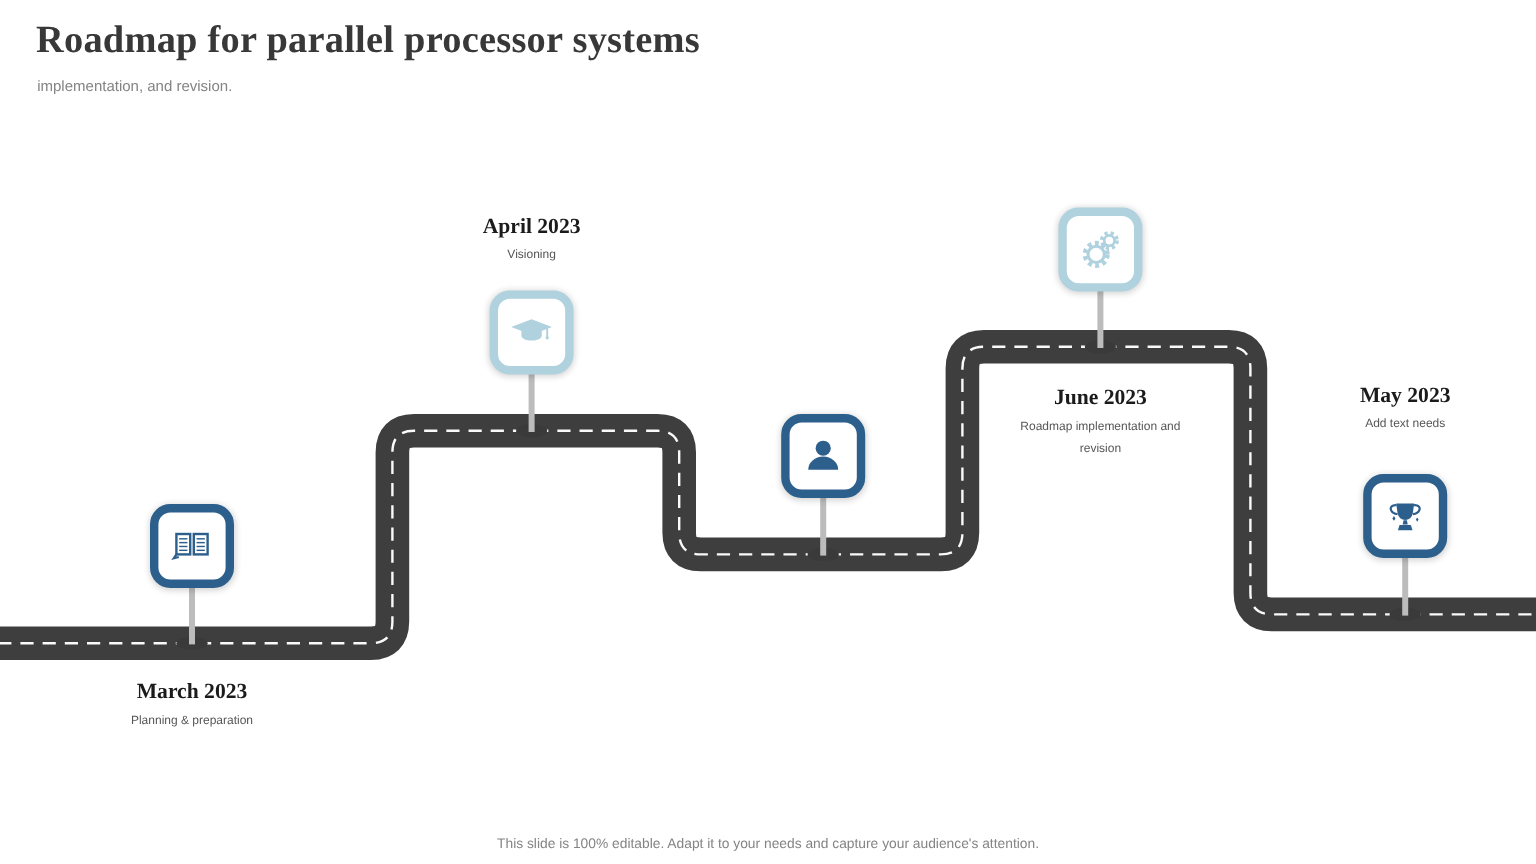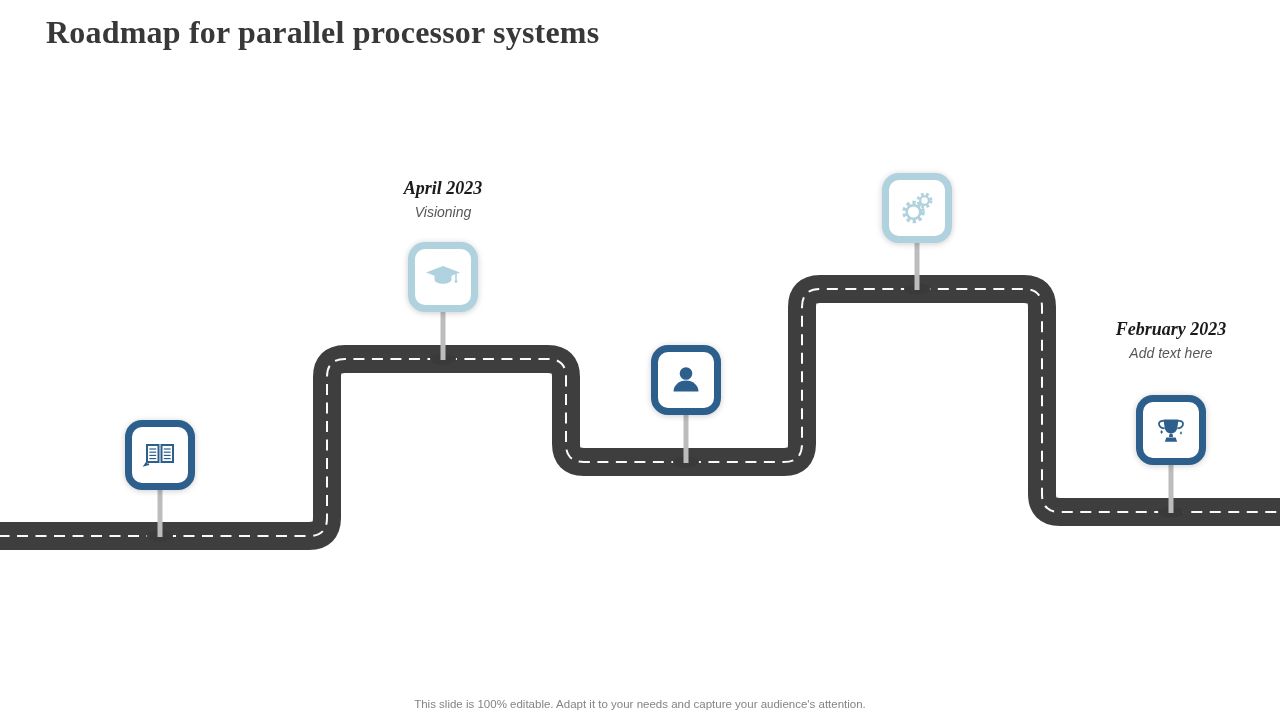--- a/index.html
+++ b/index.html
@@ -1,57 +1,58 @@
 <!DOCTYPE html>
 <html style="--titleText: #383838; --mutedText: #848484; --dateText: #1b1b1b; --descText: #565656; --road: #3e3e3e; --roadDash: #fafafa; --stem: #bcbcbc; --darkBlue: #2d5f8c; --lightBlue: #afd2de;"><head>
 <meta charset="utf-8">
 <style>
   html,body{margin:0;padding:0;background:#ffffff;}
   .slide{position:relative;width:1280px;height:720px;background:#ffffff;overflow:hidden;
          font-family:"Liberation Sans",sans-serif;}
 
   
   .title{position:absolute;left:30px;top:14px;font-family:"Liberation Serif",serif;
-         font-weight:bold;font-size:32px;color:var(--titleText,#383838);letter-spacing:.2px;margin-left:16px;}
+         font-weight:bold;font-size:32px;color:var(--titleText,#383838);letter-spacing:.2px;}
   .subtitle{position:absolute;left:31px;top:65px;font-size:12.5px;line-height:15px;
             color:var(--mutedText,#828282);}
 
   
   .road-svg{position:absolute;left:0;top:0;width:1280px;height:720px;}
   .road-body{fill:none;stroke:var(--road,#3e3e3e);stroke-width:28;}
   .road-dash{fill:none;stroke:var(--roadDash,#fafafa);stroke-width:2;stroke-dasharray:11 7.5;}
   .stem{stroke:var(--stem,#bcbcbc);stroke-width:5;}
   .stem-foot{fill:#3a3a3a;}
 
   
   .icon-box{position:absolute;width:56px;height:56px;border:7px solid;border-radius:17px;
             background:#ffffff;display:flex;align-items:center;justify-content:center;
             box-shadow:0 1px 6px rgba(0,0,0,.20);}
   .icon-box.dark{border-color:var(--darkBlue,#2d5f8c);color:var(--darkBlue,#2d5f8c);}
   .icon-box.light{border-color:var(--lightBlue,#afd2de);color:var(--lightBlue,#afd2de);}
 
   
-  .label{position:absolute;transform:translateX(-50%);text-align:center;white-space:nowrap;font-style:italic;}
+  .label{position:absolute;transform:translateX(-50%);text-align:center;white-space:nowrap;}
   .label .date{font-family:"Liberation Serif",serif;font-weight:bold;font-size:18px;
                color:var(--dateText,#1b1b1b);}
-  .label .desc{font-size:14px;color:var(--descText,#565656);margin-top:4px;line-height:19px;}
+  .label .desc{font-size:10px;color:var(--descText,#565656);margin-top:4px;line-height:19px;}
   .label.wrap{white-space:normal;}
   .label.wrap .desc{max-width:140px;margin-left:auto;margin-right:auto;}
 
   
   .footer{position:absolute;left:0;right:0;top:698px;text-align:center;font-size:11.5px;
           color:var(--mutedText,#8e8e8e);}
 </style>
 </head>
 <body>
 
 <div class="slide">
 
   <div class="title">Roadmap for parallel processor systems</div>
   <div class="subtitle">
+    <div>implementation, and revision.</div>
   </div>
 
   <svg class="road-svg" viewBox="0 0 1280 720">
     <path class="road-body" d="M -20 536 L 309 536 Q 327 536 327 518 L 327 377 Q 327 359 345 359 L 548 359 Q 566 359 566 377 L 566 444 Q 566 462 584 462 L 784 462 Q 802 462 802 444 L 802 307 Q 802 289 820 289 L 1024 289 Q 1042 289 1042 307 L 1042 494 Q 1042 512 1060 512 L 1300 512"></path>
     <path class="road-dash" d="M -20 536 L 309 536 Q 327 536 327 518 L 327 377 Q 327 359 345 359 L 548 359 Q 566 359 566 377 L 566 444 Q 566 462 584 462 L 784 462 Q 802 462 802 444 L 802 307 Q 802 289 820 289 L 1024 289 Q 1042 289 1042 307 L 1042 494 Q 1042 512 1060 512 L 1300 512"></path>
     <ellipse class="stem-foot" cx="160" cy="536" rx="13" ry="5.5"></ellipse>
     <ellipse class="stem-foot" cx="443" cy="359" rx="13" ry="5.5"></ellipse>
     <ellipse class="stem-foot" cx="686" cy="462" rx="13" ry="5.5"></ellipse>
     <ellipse class="stem-foot" cx="917" cy="289" rx="13" ry="5.5"></ellipse>
     <ellipse class="stem-foot" cx="1171" cy="512" rx="13" ry="5.5"></ellipse>
@@ -74,20 +75,24 @@
           <line x1="9.3" y1="17.2" x2="16.2" y2="17.2"></line>
         <line x1="9.3" y1="20.4" x2="16.2" y2="20.4"></line>
           <line x1="9.3" y1="23.6" x2="16.2" y2="23.6"></line>
         <line x1="23.8" y1="14" x2="30.7" y2="14"></line>
           <line x1="23.8" y1="17.2" x2="30.7" y2="17.2"></line>
         <line x1="23.8" y1="20.4" x2="30.7" y2="20.4"></line>
           <line x1="23.8" y1="23.6" x2="30.7" y2="23.6"></line>
       </g>
     </svg>
   </div>
+  <div class="label" style="left:160px;top:566px;">
+    <div class="date">March 2023</div>
+    <div class="desc">Planning &amp; preparation</div>
+  </div>
 
   <div class="icon-box light" style="left:408px;top:242px;">
     <svg width="40" height="40" viewBox="0 0 40 40">
       <g fill="currentColor">
         <path d="M20 9 L37 15.5 L20 22 L3 15.5 Z"></path>
         <path d="M11.5 18.3 v4.4 c0 2.2 3.8 4 8.5 4 s8.5 -1.8 8.5 -4 v-4.4 l-8.5 3.2 z"></path>
         <circle cx="33" cy="24.5" r="1.4"></circle>
       </g>
       <path d="M33 16.5 v7" stroke="currentColor" stroke-width="1.6" fill="none"></path>
     </svg>
@@ -109,35 +114,39 @@
   <div class="icon-box light" style="left:882px;top:173px;">
     <svg width="40" height="40" viewBox="0 0 40 40">
       <g fill="none" stroke="currentColor">
         <circle cx="16.5" cy="24" r="9.2" stroke-width="4.2" stroke-dasharray="3.2 2.8"></circle>
         <circle cx="16.5" cy="24" r="6.8" stroke-width="2.6"></circle>
         <circle cx="27.5" cy="12.5" r="6.2" stroke-width="3.4" stroke-dasharray="2.6 2.4"></circle>
         <circle cx="27.5" cy="12.5" r="4.3" stroke-width="2.2"></circle>
       </g>
     </svg>
   </div>
+  <div class="label wrap" style="left:917px;top:321px;">
+    <div class="date">June 2023</div>
+    <div class="desc">Roadmap implementation and revision</div>
+  </div>
 
   <div class="icon-box dark" style="left:1136px;top:395px;">
     <svg width="40" height="40" viewBox="0 0 40 40">
       <g fill="currentColor">
         <path d="M12.5 9.5 h15 l-1.2 8.5 a6.4 6.4 0 0 1 -12.6 0 Z"></path>
         <path d="M18.6 23.5 h2.8 l0.7 3.6 h-4.2 z"></path>
         <path d="M15.3 27.6 h9.4 l1.4 4.2 h-12.2 z"></path>
         <path d="M10.6 20 l1.3 2 -1.3 2 -1.3 -2 z"></path>
         <path d="M30 21.3 l1.1 1.7 -1.1 1.7 -1.1 -1.7 z"></path>
       </g>
       <g fill="none" stroke="currentColor" stroke-width="1.8">
         <path d="M12.8 11 c-3.6 -0.4 -5.6 1.6 -4.6 4.1 c0.8 2 3 3.2 5.4 3.3"></path>
         <path d="M27.2 11 c3.6 -0.4 5.6 1.6 4.6 4.1 c-0.8 2 -3 3.2 -5.4 3.3"></path>
       </g>
     </svg>
   </div>
   <div class="label" style="left:1171px;top:319px;">
-    <div class="date">February 2023</div>
-    <div class="desc">Add text here</div>
+    <div class="date">May 2023</div>
+    <div class="desc">Add text needs</div>
   </div>
 
   <div class="footer">This slide is 100% editable. Adapt it to your needs and capture your audience's attention.</div>
 </div>
 
 </body></html>

